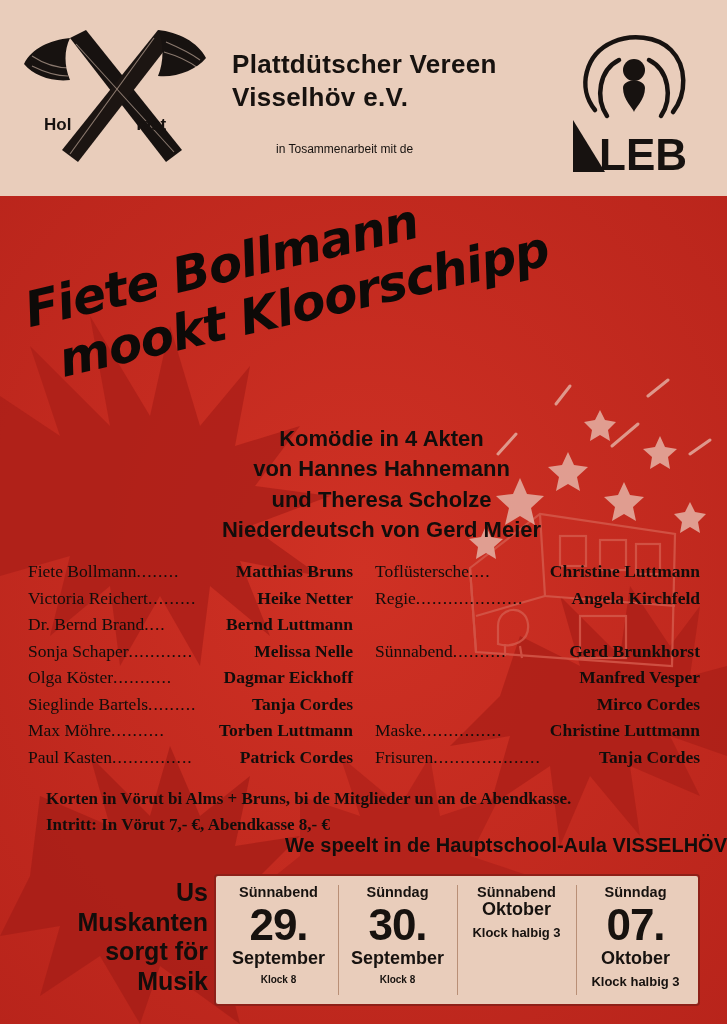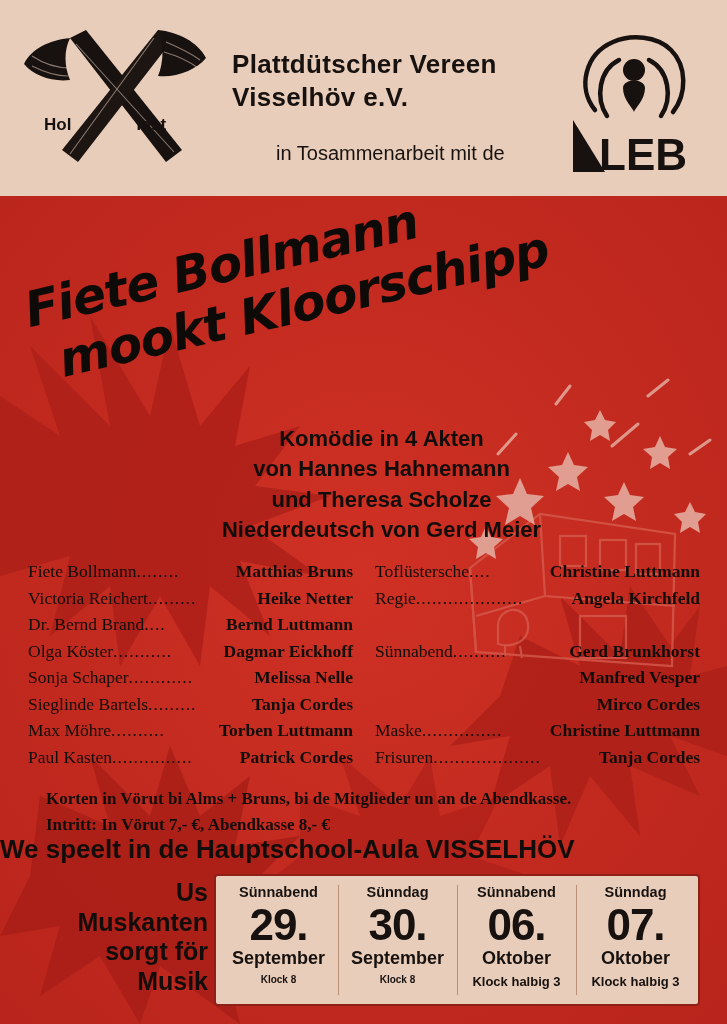--- a/index.html
+++ b/index.html
@@ -33,21 +33,21 @@
     left: 232px; top: 48px;
     font-weight: bold;
     font-size: 26px;
     line-height: 1.28;
     color: #17120f;
     letter-spacing: .3px;
   }
   .coop-line {
     position: absolute;
     left: 276px; top: 142px;
-    font-size: 20px;
+    font-size: 12px;
     color: #17120f;
   }
   .leb-logo {
     position: absolute;
     right: 12px; top: 24px;
     width: 160px; height: 150px;
   }
 
   
   .red {
@@ -124,26 +124,27 @@
     font-weight: bold;
     font-size: 17px;
     line-height: 1.5;
     color: #120d0b;
     margin-top: 12px;
   }
 
   .venue {
     position: absolute;
     left: 0; right: 0; top: 638px;
-    text-align: left;
+    text-align: right;
     z-index: 5;
     font-family: "Liberation Sans", sans-serif;
     font-weight: bold;
-    font-size: 26px;
+    font-size: 20px;
     color: #120d0b;
+    padding-left: 36px;
   }
 
   .musicians {
     position: absolute;
     left: 40px; top: 682px;
     width: 168px;
     z-index: 5;
     text-align: right;
     font-weight: bold;
     font-size: 25px;
@@ -331,28 +332,28 @@
           <span class="role">Victoria Reichert</span>
           <span class="dots">.........</span>
           <span class="who">Heike Netter</span>
         </div>
         <div class="cast-row">
           <span class="role">Dr. Bernd Brand</span>
           <span class="dots">....</span>
           <span class="who">Bernd Luttmann</span>
         </div>
         <div class="cast-row">
+          <span class="role">Sonja Schaper</span>
+          <span class="dots">............</span>
+          <span class="who">Melissa Nelle</span>
+        </div>
+        <div class="cast-row">
           <span class="role">Olga Köster</span>
           <span class="dots">...........</span>
           <span class="who">Dagmar Eickhoff</span>
-        </div>
-        <div class="cast-row">
-          <span class="role">Sonja Schaper</span>
-          <span class="dots">............</span>
-          <span class="who">Melissa Nelle</span>
         </div>
         <div class="cast-row">
           <span class="role">Sieglinde Bartels</span>
           <span class="dots">.........</span>
           <span class="who">Tanja Cordes</span>
         </div>
         <div class="cast-row">
           <span class="role">Max Möhre</span>
           <span class="dots">..........</span>
           <span class="who">Torben Luttmann</span>
@@ -419,21 +420,20 @@
         <div class="d-time">Klock 8</div>
       </div>
       <div class="date-cell">
         <div class="d-dow">Sünndag</div>
         <div class="d-day">30.</div>
         <div class="d-mon">September</div>
         <div class="d-time">Klock 8</div>
       </div>
       <div class="date-cell">
         <div class="d-dow">Sünnabend</div>
-        <div class="d-day">06.</div>
         <div class="d-mon">Oktober</div>
         <div class="d-time sm">Klock halbig 3</div>
       </div>
       <div class="date-cell">
         <div class="d-dow">Sünndag</div>
         <div class="d-day">07.</div>
         <div class="d-mon">Oktober</div>
         <div class="d-time sm">Klock halbig 3</div>
       </div>
     </div>

